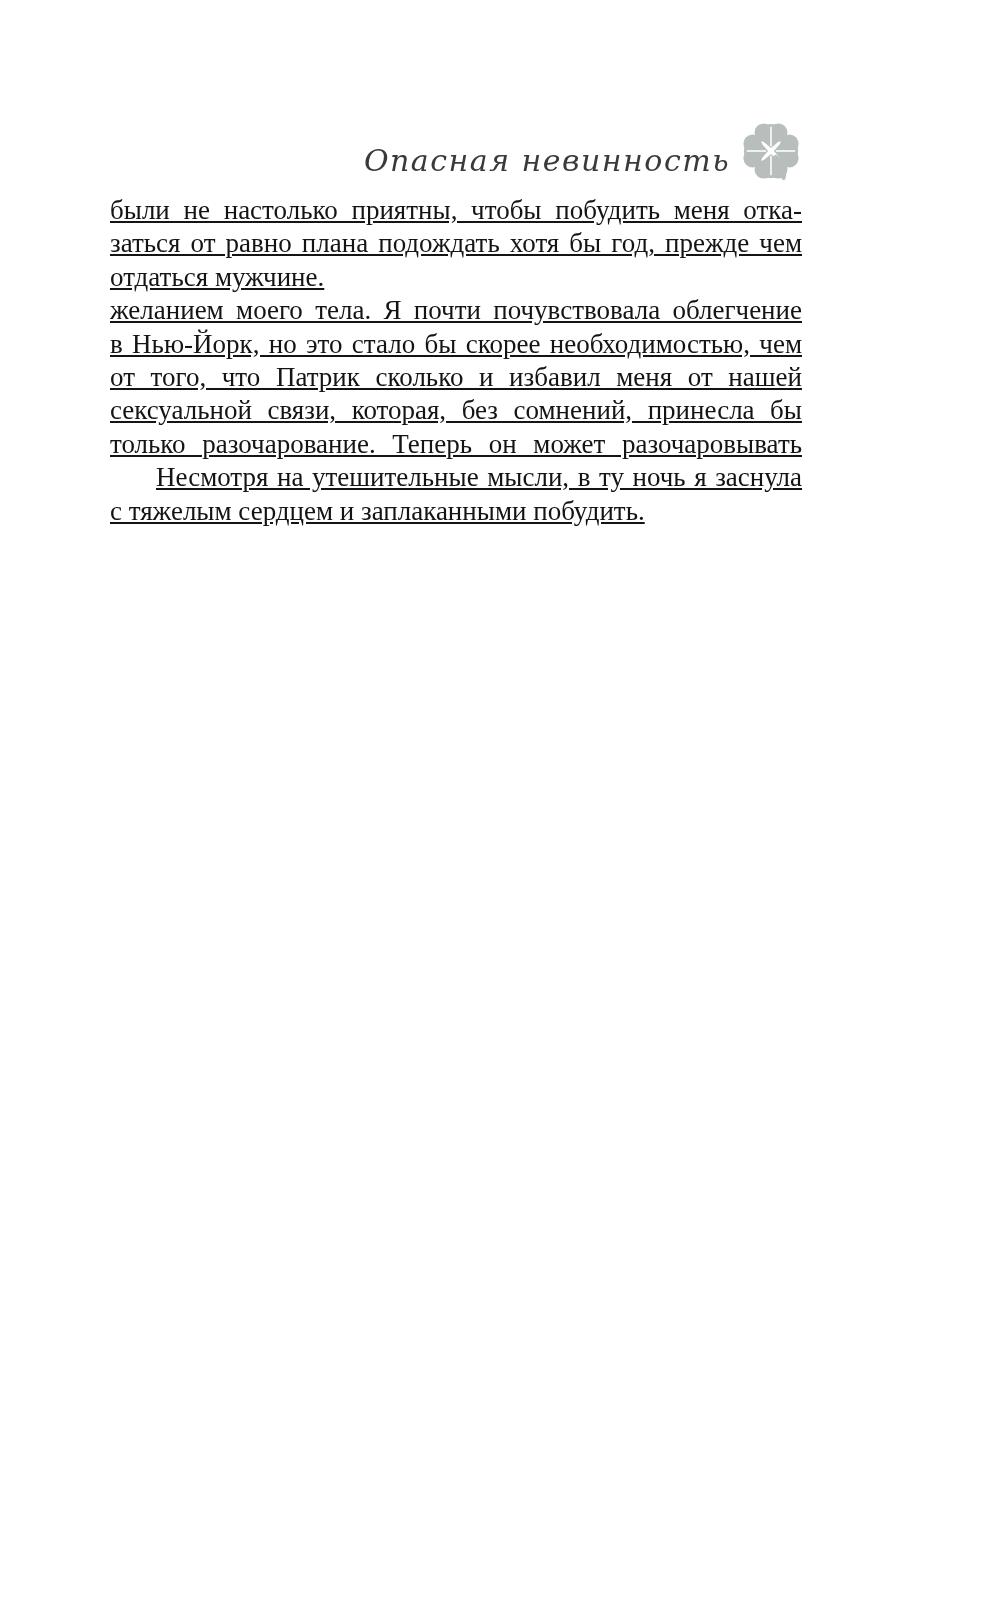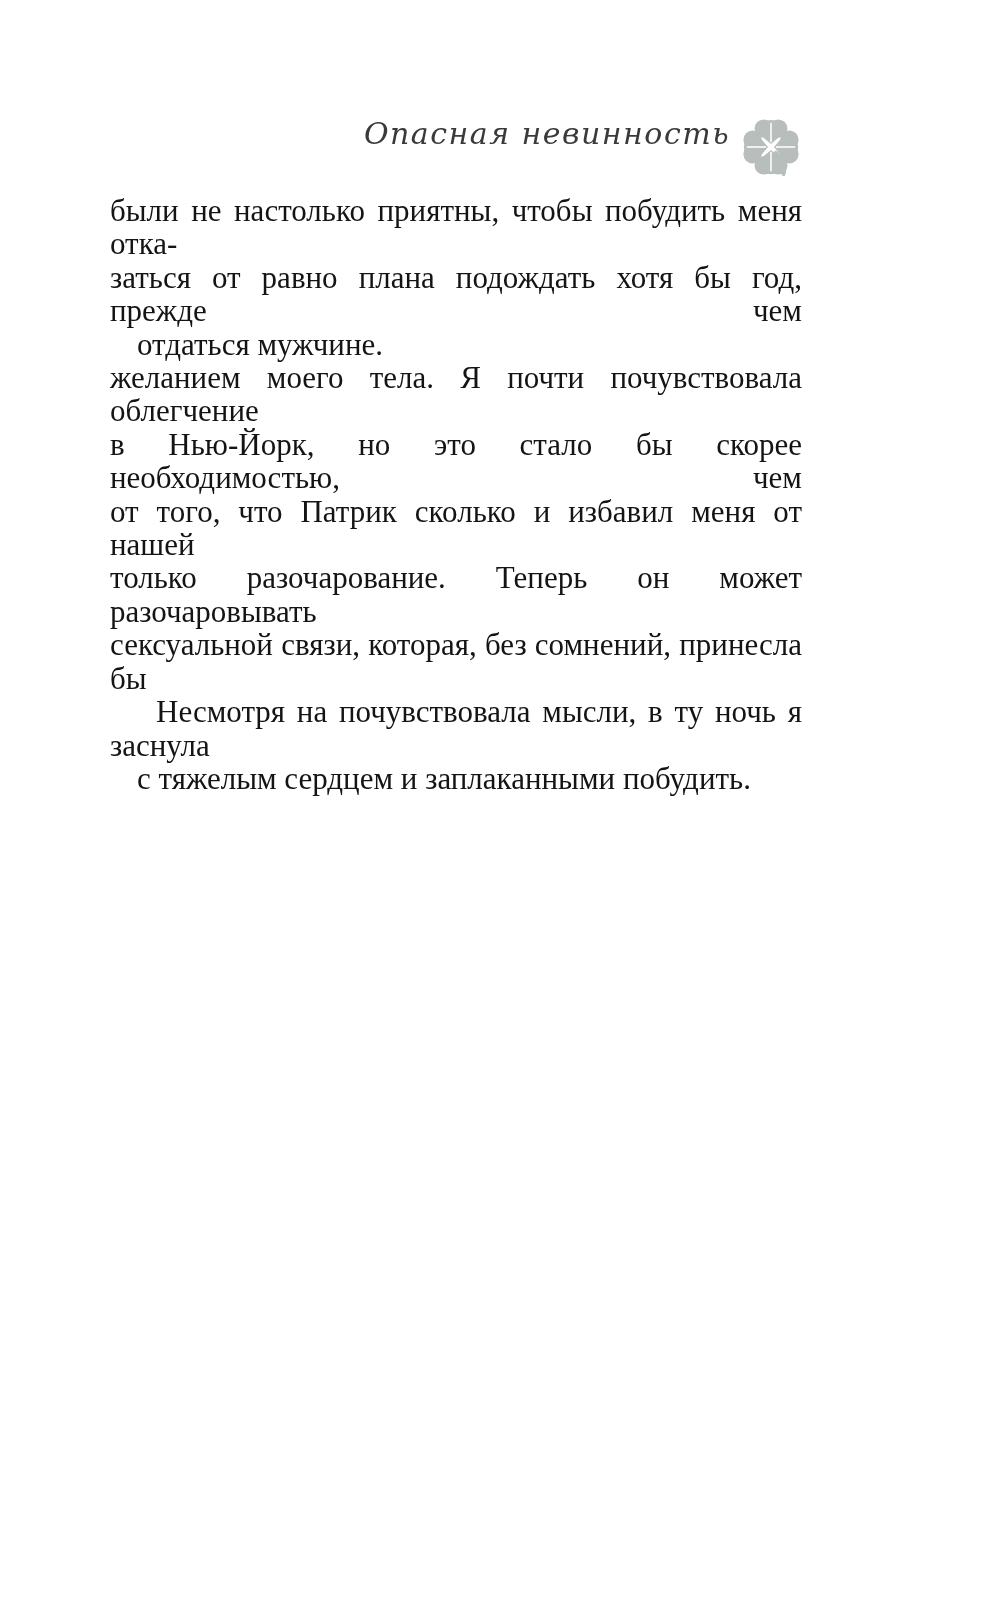--- a/index.html
+++ b/index.html
@@ -16,21 +16,21 @@
   }
   .content {
     position: absolute;
     left: 110px;
     top: 116px;
     width: 692px;
   }
   .header {
     display: flex;
     justify-content: flex-end;
-    align-items: flex-start;
+    align-items: flex-end;
     gap: 10px;
     height: 66px;
     margin-bottom: 12px;
   }
   .header-title {
     font-family: "DejaVu Serif", serif;
     font-style: italic;
     font-size: 30px;
     letter-spacing: 1.5px;
     color: #3a3a3a;
@@ -38,32 +38,32 @@
     padding-bottom: 4px;
   }
   .ornament {
     display: inline-block;
     width: 62px;
     height: 62px;
     flex: 0 0 auto;
   }
   .body-text {
     font-family: "Liberation Serif", serif;
-    font-size: 31px;
+    font-size: 27px;
     color: #141414;
+    text-decoration: underline;
   }
   .line {
     line-height: 33.4px;
     text-align: justify;
     text-align-last: justify;
     white-space: normal;
   }
   .line.last {
     text-align-last: left;
-    margin-left: 27px;
   }
   .line.first-indent {
     text-indent: 46px;
   }
 </style>
 </head>
 <body>
 
 <div class="page">
   <div class="content">
@@ -94,24 +94,24 @@
       <div class="paragraph">
         <div class="line">были не настолько приятны, чтобы побудить меня отка-</div>
         <div class="line">заться от равно плана подождать хотя бы год, прежде чем</div>
         <div class="line last">отдаться мужчине.</div>
       </div>
 
       <div class="paragraph">
         <div class="line">желанием моего тела. Я почти почувствовала облегчение</div>
         <div class="line">в Нью-Йорк, но это стало бы скорее необходимостью, чем</div>
         <div class="line">от того, что Патрик сколько и избавил меня от нашей</div>
+        <div class="line">сексуальной связи, которая, без сомнений, принесла бы</div>
         <div class="line">только разочарование. Теперь он может разочаровывать</div>
-        <div class="line">сексуальной связи, которая, без сомнений, принесла бы</div>
       </div>
 
       <div class="paragraph">
-        <div class="line first-indent">Несмотря на почувствовала мысли, в ту ночь я заснула</div>
+        <div class="line first-indent">Несмотря на утешительные мысли, в ту ночь я заснула</div>
         <div class="line last">с тяжелым сердцем и заплаканными побудить.</div>
       </div>
 
     </div>
   </div>
 </div>
 
 </body></html>

